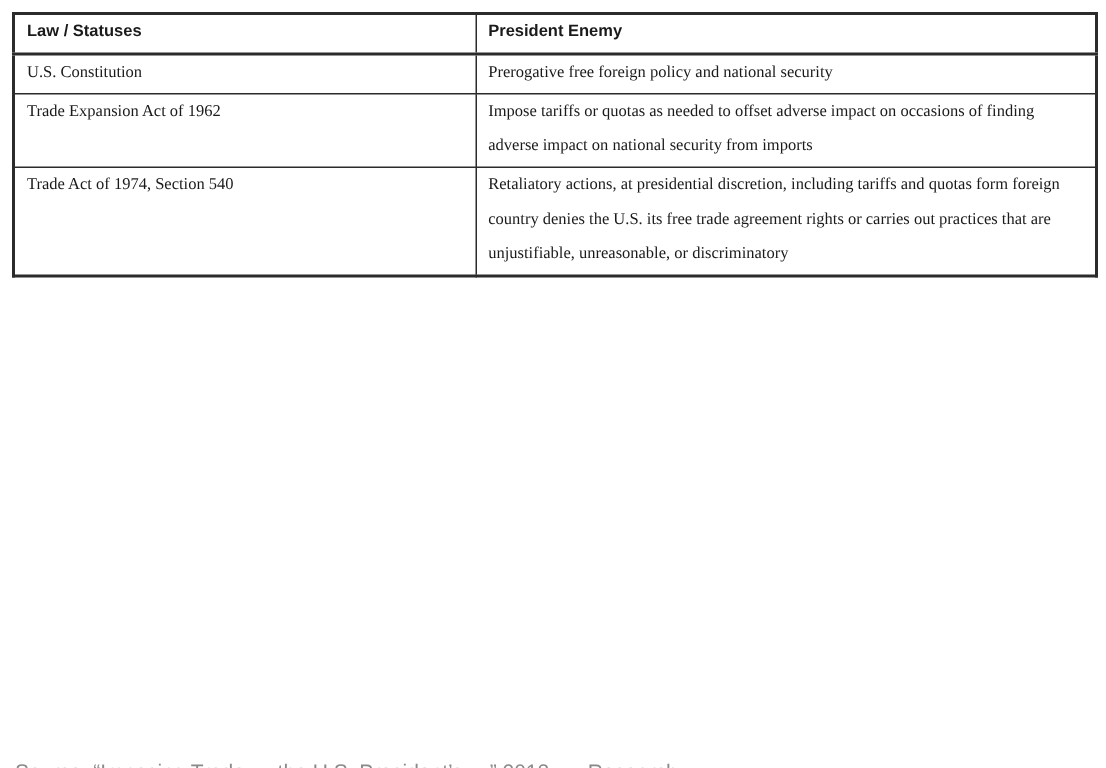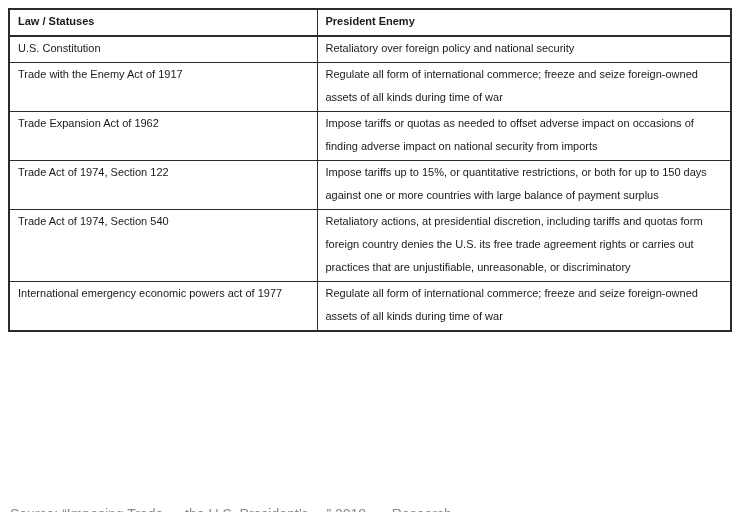--- a/index.html
+++ b/index.html
@@ -38,20 +38,21 @@
     color: #1a1a1a;
     word-wrap: break-word;
   }
   table.law-table thead th {
     font-weight: bold;
     border-bottom: 2px solid #2b2b2b;
     height: 23px;
   }
   table.law-table td {
     font-weight: normal;
+    font-family: Liberation Serif, serif;
   }
   
   .caption-clip {
     position: absolute;
     left: 10px;
     top: 505px;
     width: 720px;
     height: 7px;
     overflow: hidden;
     white-space: nowrap;
@@ -74,41 +75,29 @@
     </colgroup>
     <thead>
       <tr>
         <th>Law / Statuses</th>
         <th>President Enemy</th>
       </tr>
     </thead>
     <tbody id="table-body">
         <tr>
           <td>U.S. Constitution</td>
-          <td>Retaliatory over foreign policy and national security</td>
-        </tr>
-        <tr>
-          <td>Trade with the Enemy Act of 1917</td>
-          <td>Regulate all form of international commerce; freeze and seize foreign-owned assets of all kinds during time of war</td>
+          <td>Prerogative free foreign policy and national security</td>
         </tr>
         <tr>
           <td>Trade Expansion Act of 1962</td>
           <td>Impose tariffs or quotas as needed to offset adverse impact on occasions of finding adverse impact on national security from imports</td>
         </tr>
         <tr>
-          <td>Trade Act of 1974, Section 122</td>
-          <td>Impose tariffs up to 15%, or quantitative restrictions, or both for up to 150 days against one or more countries with large balance of payment surplus</td>
-        </tr>
-        <tr>
           <td>Trade Act of 1974, Section 540</td>
           <td>Retaliatory actions, at presidential discretion, including tariffs and quotas form foreign country denies the U.S. its free trade agreement rights or carries out practices that are unjustifiable, unreasonable, or discriminatory</td>
-        </tr>
-        <tr>
-          <td>International emergency economic powers act of 1977</td>
-          <td>Regulate all form of international commerce; freeze and seize foreign-owned assets of all kinds during time of war</td>
         </tr>
       </tbody>
   </table>
 
   <div class="caption-clip">
     <span>Source: “Imposing Trade … the U.S. President’s …” 2018, … Research</span>
   </div>
 </div>
 
 </body></html>

